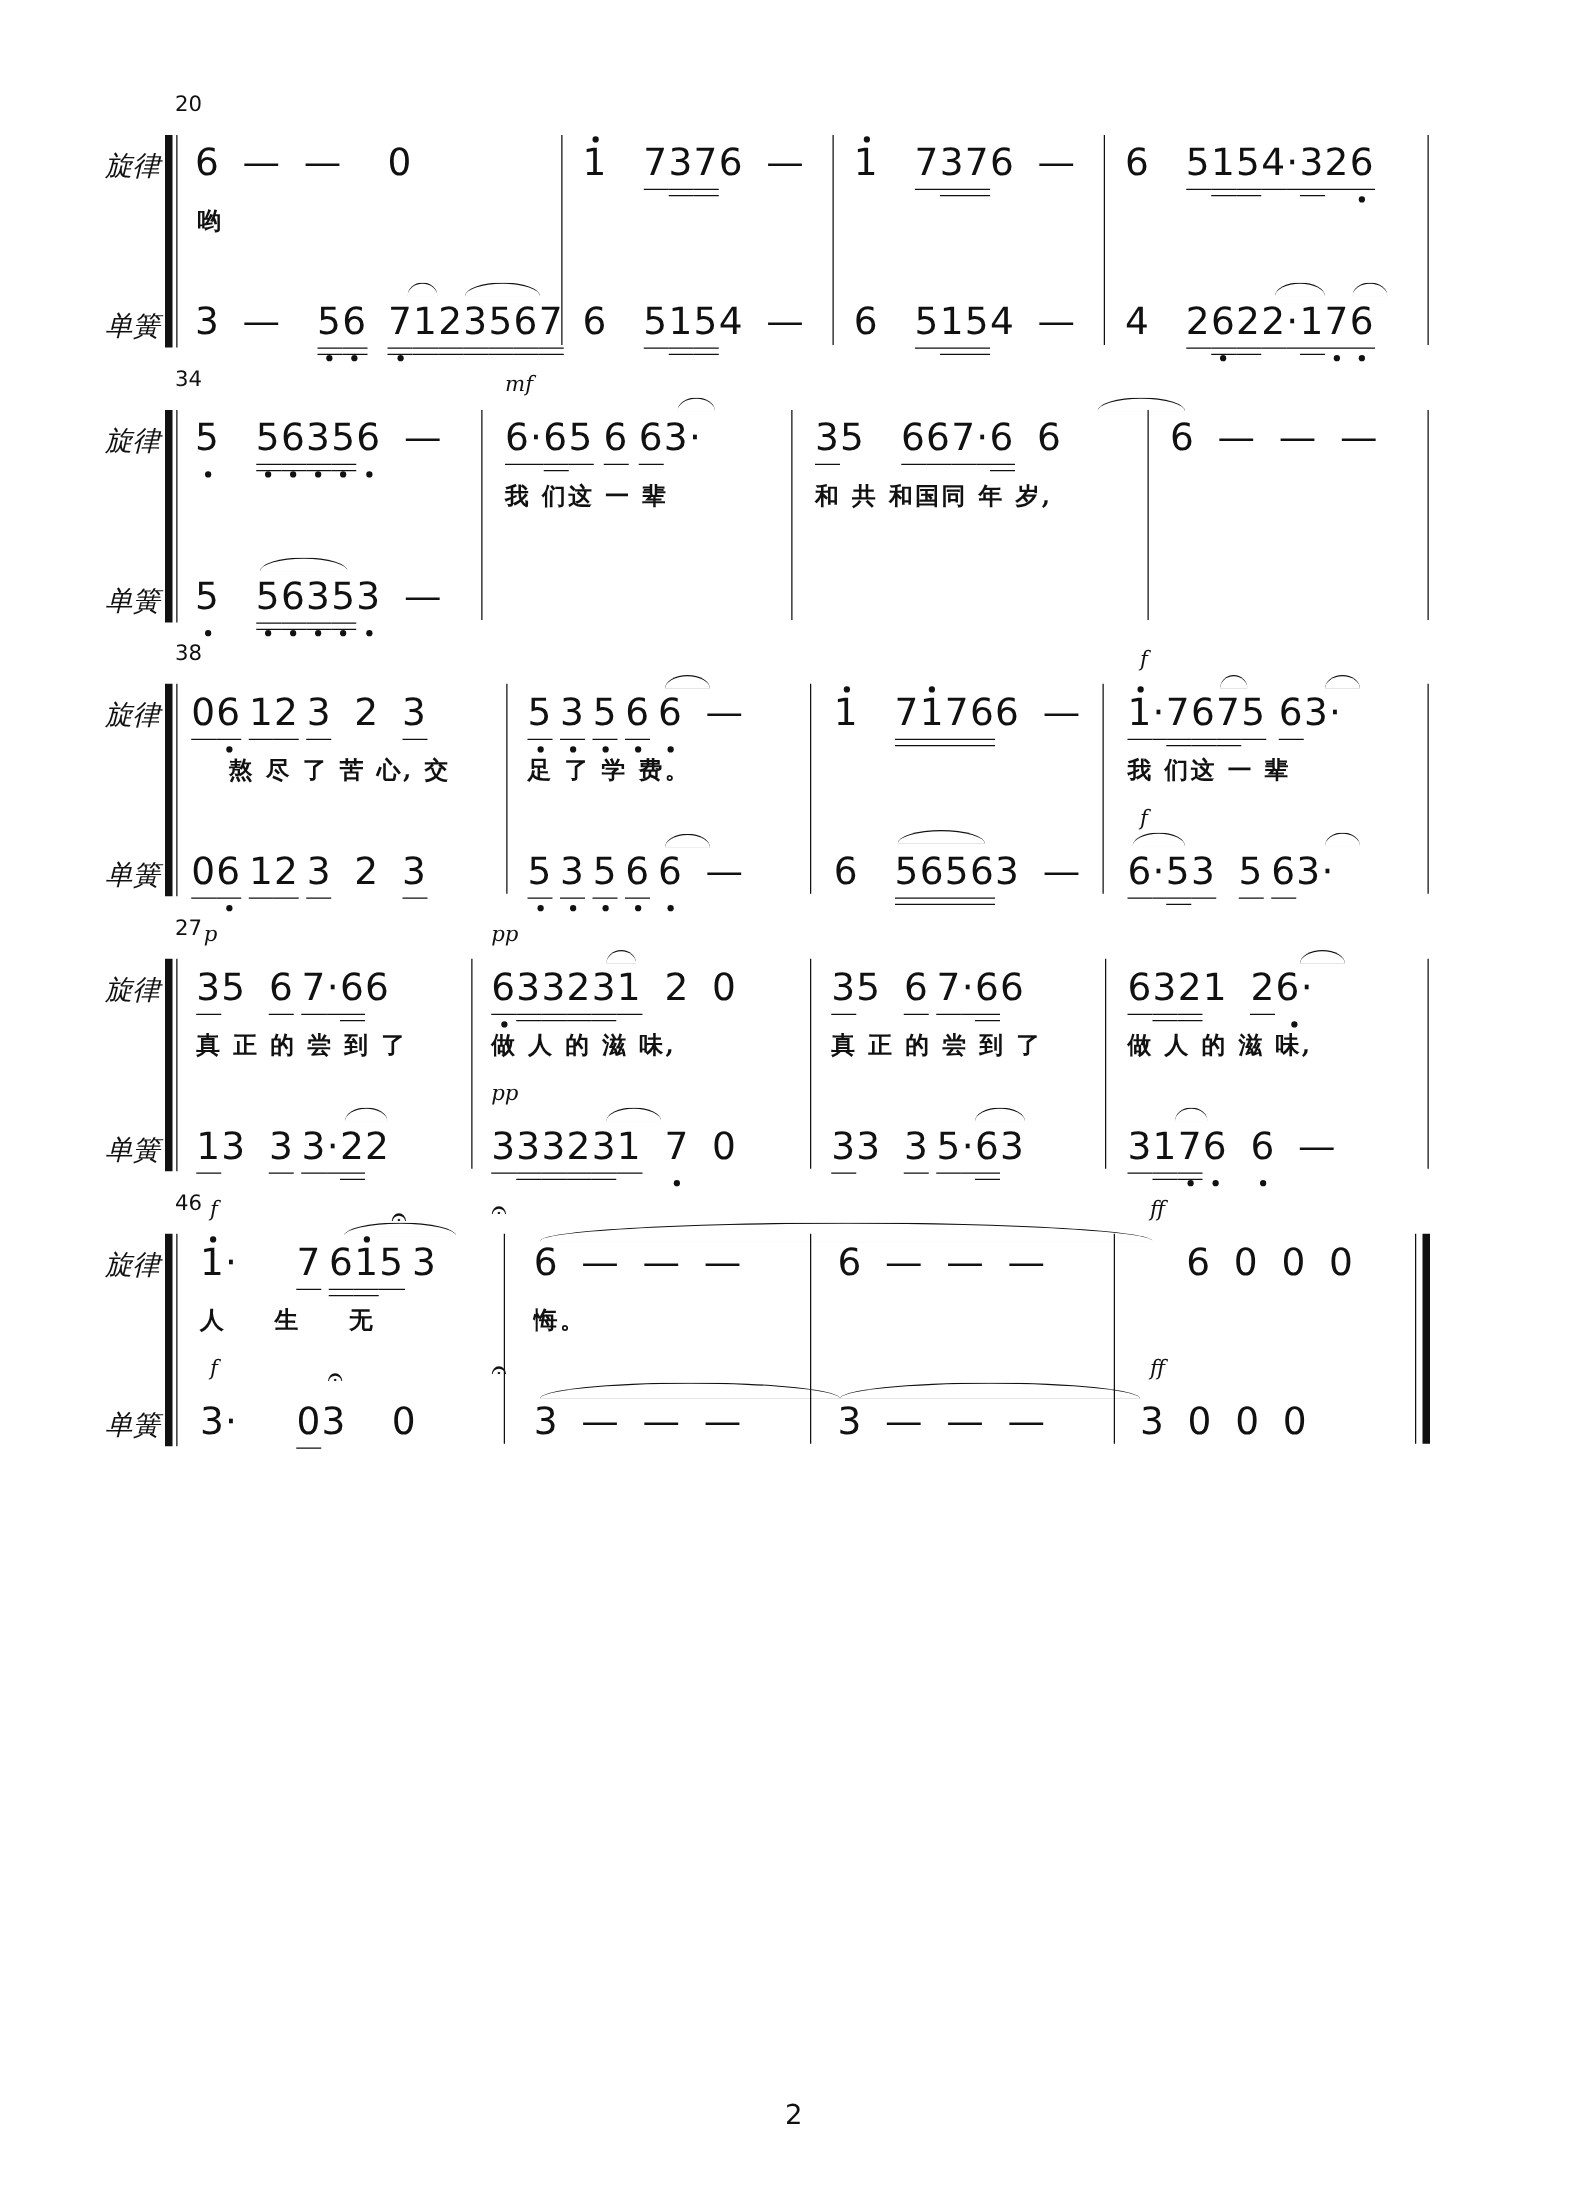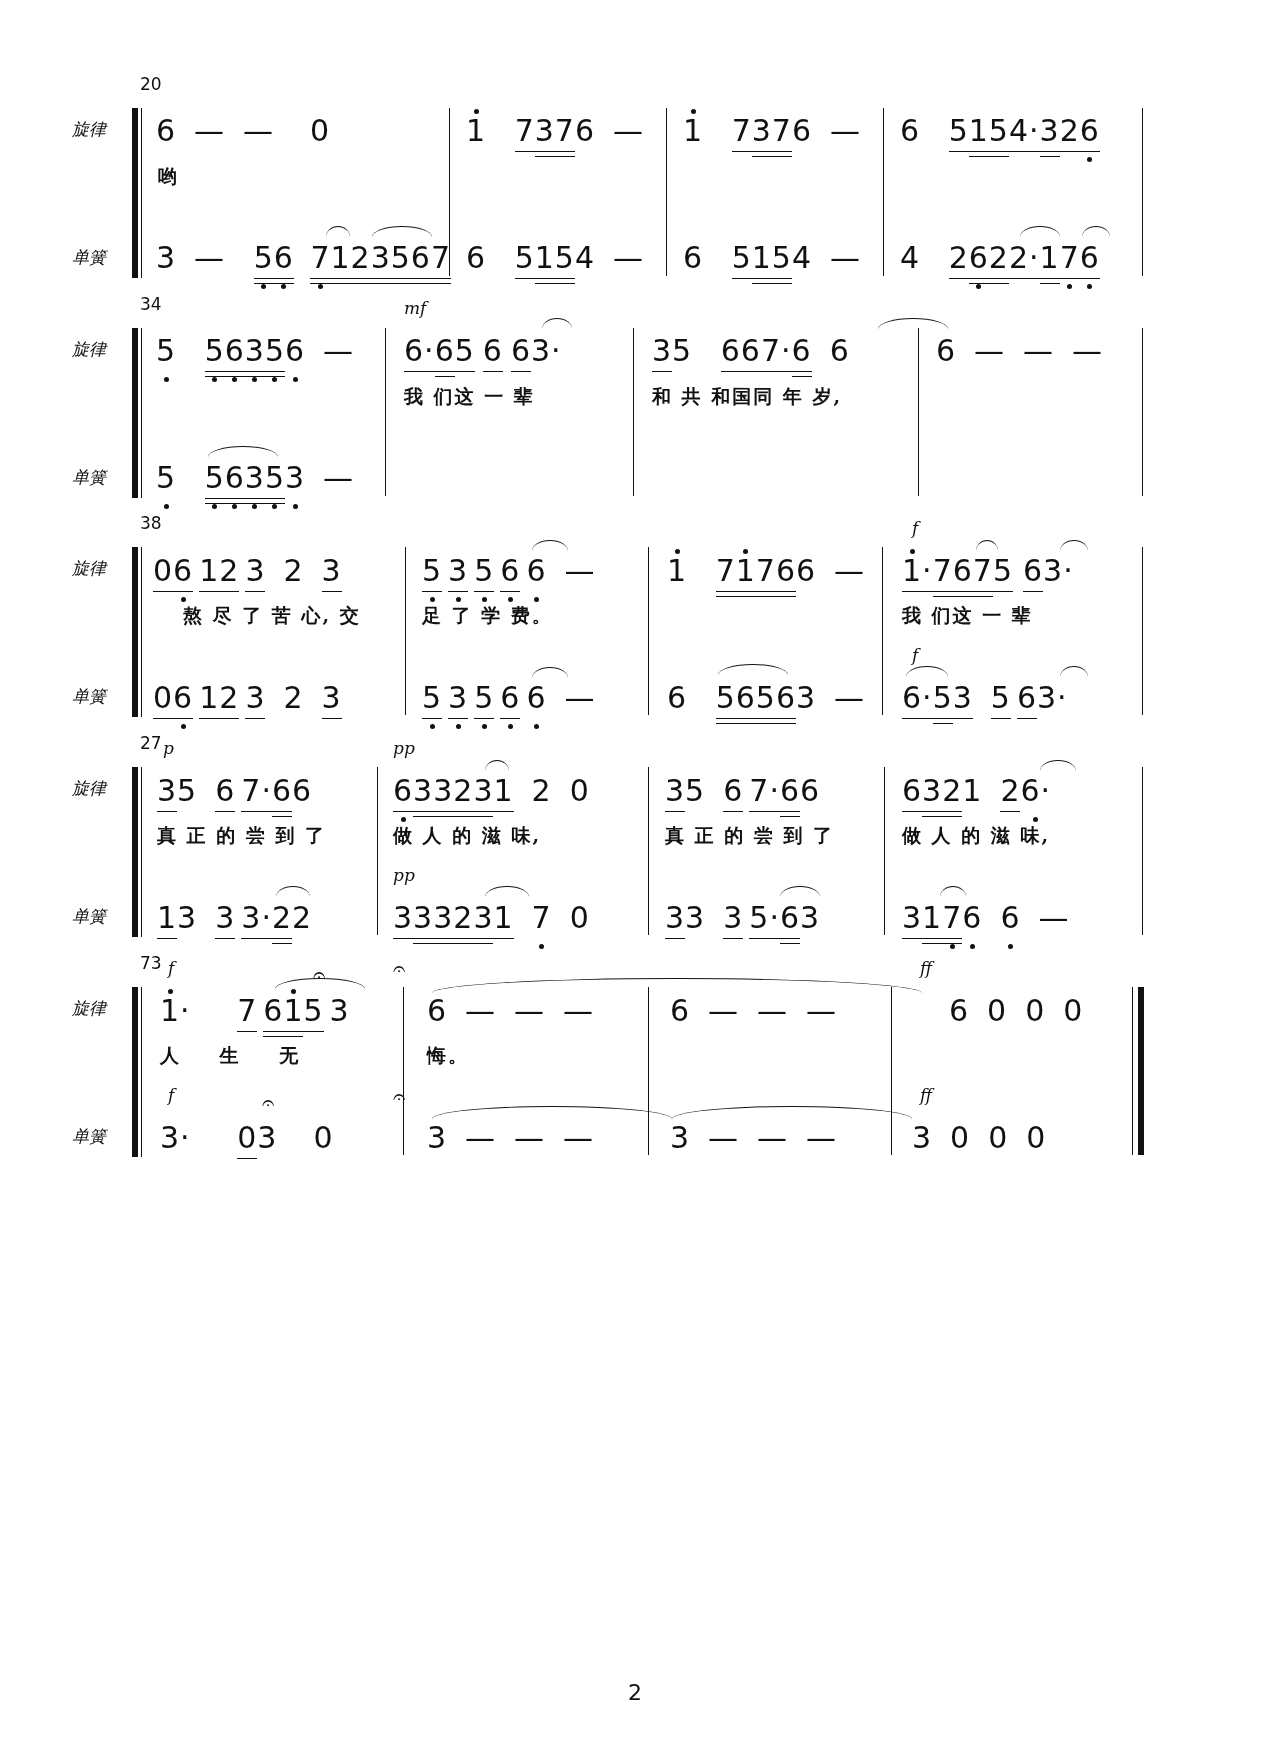--- a/index.html
+++ b/index.html
@@ -1,20 +1,20 @@
 <!DOCTYPE html>
 <html><head>
 <meta charset="utf-8">
 <style>
   html,body{margin:0;padding:0;background:#fff;}
   body{width:1272px;height:1753px;position:relative;overflow:hidden;font-family:"DejaVu Sans","Liberation Sans",sans-serif;color:#111;}
   .system{position:absolute;left:0;width:1272px;}
   .mnum{position:absolute;left:140px;font-size:17px;}
   .dyn{position:absolute;font-style:italic;font-size:17px;font-family:"DejaVu Serif",serif;}
-  .partlabel{position:absolute;left:72px;font-size:17px;font-style:italic;font-family:Liberation Mono, monospace;}
+  .partlabel{position:absolute;left:84px;font-size:22px;font-style:italic;font-family:Liberation Mono, monospace;}
   .bracket{position:absolute;left:132px;border-left:6px solid #111;}
   .bracket-thin{position:absolute;left:141px;border-left:1.5px solid #111;}
   .bar{position:absolute;border-left:1.6px solid #111;}
   .bar-final-thin{position:absolute;border-left:1.6px solid #111;}
   .bar-final-thick{position:absolute;border-left:6px solid #111;}
   .row{position:absolute;white-space:nowrap;font-size:30px;letter-spacing:1px;}
   .lyr{position:absolute;white-space:nowrap;font-size:19px;font-family:"DejaVu Serif",serif;font-weight:bold;letter-spacing:2px;}
   .note{display:inline-block;position:relative;text-align:center;}
   .note.u1::after{content:"";position:absolute;left:0;right:0;bottom:-4px;border-bottom:1.6px solid #111;}
   .note.u2::after{content:"";position:absolute;left:0;right:0;bottom:-4px;border-bottom:1.6px solid #111;}
@@ -227,21 +227,21 @@
   </div>
   <div class="slur" style="left:1040px;top:760px;width:36px"></div>
   <div class="lyr" style="left:902px;top:823px">做 人 的 滋 味,</div>
   <div class="row" style="left:902px;top:900px">
     <span class="note u1">3</span><span class="note u2">1</span><span class="note u2 lo">7<span class="dot"></span></span><span class="note lo">6<span class="dot"></span></span><span class="gap"></span><span class="note lo">6<span class="dot"></span></span><span class="gap"></span><span class="note">—</span>
   </div>
   <div class="slur" style="left:940px;top:886px;width:26px"></div>
 </div>
 
 <div class="system" style="top:0">
-  <div class="mnum" style="top:953px">73</div>
+  <div class="mnum" style="top:953px">46</div>
   <div class="dyn" style="left:168px;top:958px">f</div>
   <div class="dyn" style="left:168px;top:1085px">f</div>
   <div class="dyn" style="left:920px;top:958px">ff</div>
   <div class="dyn" style="left:920px;top:1085px">ff</div>
   <div class="bracket" style="top:987px;height:170px"></div>
   <div class="bracket-thin" style="top:987px;height:170px"></div>
   <div class="partlabel" style="top:997px">旋律</div>
   <div class="partlabel" style="top:1125px">单簧</div>
 
   <div class="fermata" style="left:313px;top:962px">𝄐</div>

